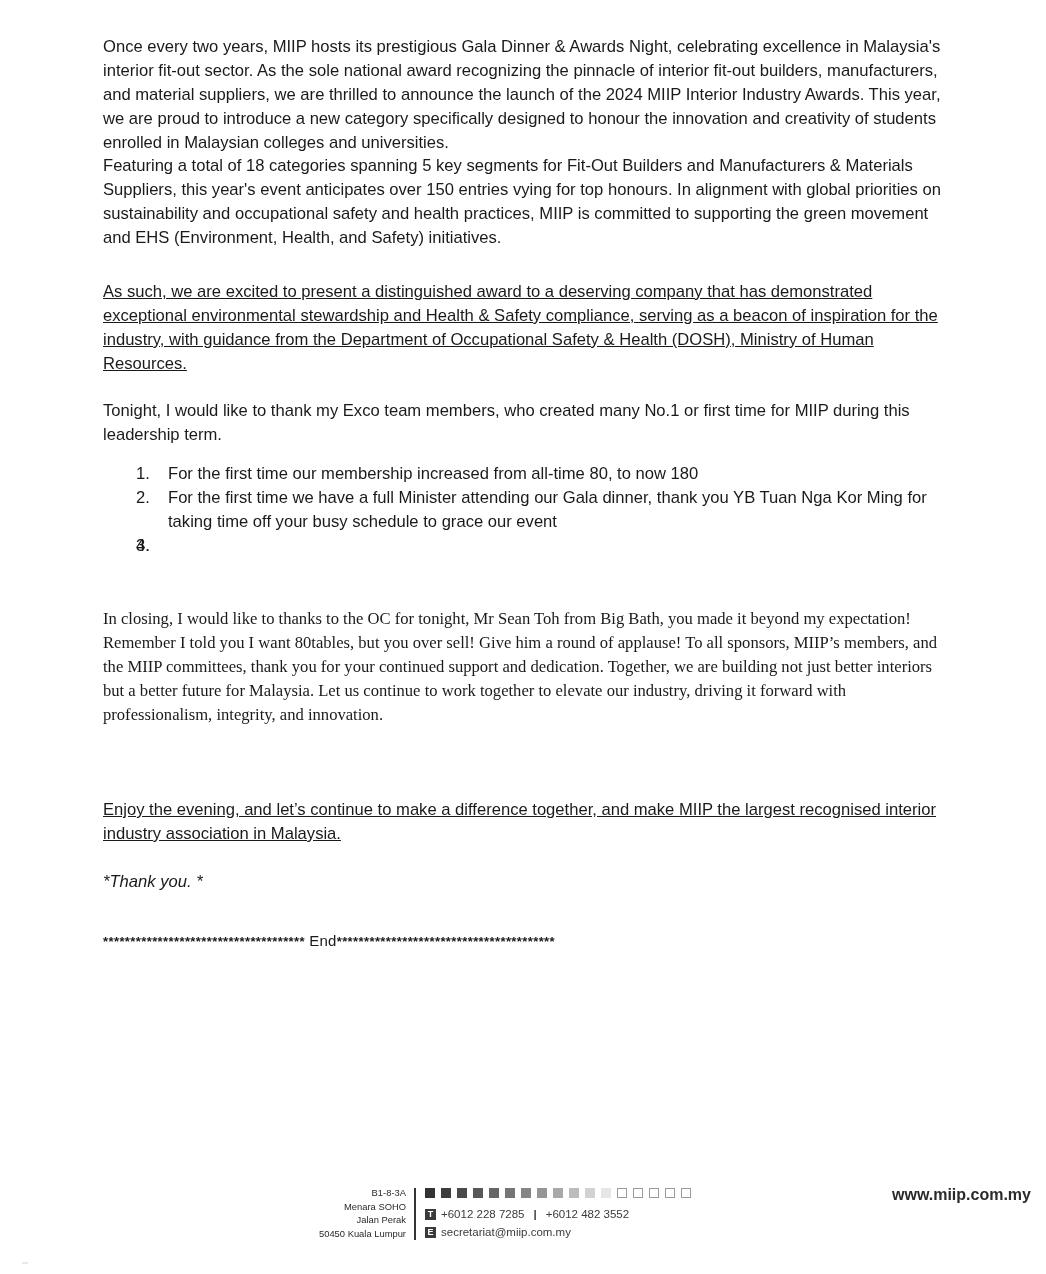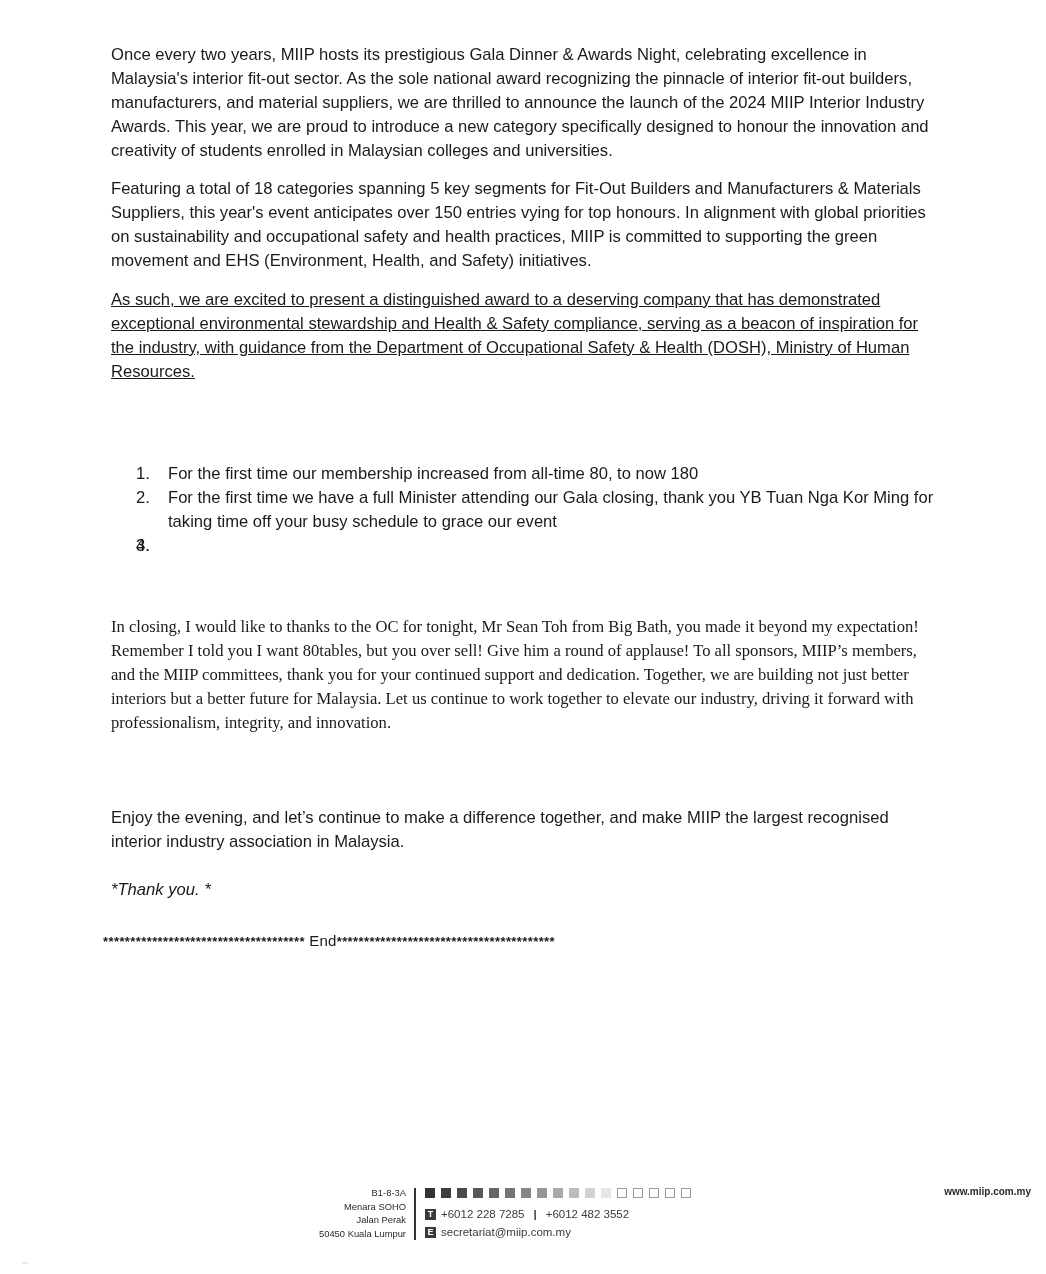--- a/index.html
+++ b/index.html
@@ -5,31 +5,31 @@
     html, body { margin: 0; padding: 0; background: #ffffff; }
     body {
       width: 1046px; height: 1274px; position: relative; overflow: hidden;
       font-family: "Liberation Sans", sans-serif; color: #1a1a1a;
     }
     .page { position: absolute; left: 0; top: 0; width: 1046px; height: 1274px; }
     .body-text {
       position: absolute; left: 103px; width: 840px;
       font-size: 16.6px; line-height: 24px; color: #1a1a1a;
     }
-    .body-text p { margin: 8px; }
+    .body-text p { margin: 0; }
     #p1 { top: 35px; }
-    #p2 { top: 169px; }
+    #p2 { top: 154px; }
     #p3 { top: 280px; text-decoration: underline; }
     #p4 { top: 399px; }
     #list { top: 462px; left: 103px; width: 840px; }
     #list ol { margin: 0; padding: 0; list-style: none; }
     #list li { position: relative; padding-left: 65px; }
     #list li .num { position: absolute; left: 33px; top: 0; }
     #p5 { top: 607px; font-family: Liberation Serif, serif; }
-    #p6 { top: 798px; }
+    #p6 { top: 798px; text-decoration: underline; }
     #p7 { top: 870px; font-style: italic; }
     #endline {
       position: absolute; top: 929px; left: 103px; width: 820px;
       font-size: 15px; line-height: 24px; color: #1a1a1a; white-space: nowrap; letter-spacing: 0.2px;
     }
     #endline .stars { font-size: 13px; letter-spacing: 0.4px; font-weight: bold; }
 
     
     .footer { position: absolute; top: 1186px; left: 12px; width: 1046px; height: 60px; }
     .addr {
@@ -40,51 +40,54 @@
     .blocks { position: absolute; left: 413px; top: 2px; height: 10px; display: flex; gap: 6px; }
     .blk { width: 10px; height: 10px; box-sizing: border-box; }
     .contacts { position: absolute; left: 413px; top: 19px; font-size: 11.5px; line-height: 18px; color: #3a3a3a; }
     .cline { display: flex; align-items: center; gap: 5px; height: 18px; }
     .badge {
       display: inline-block; width: 11px; height: 11px; background: #3a3a3a; color: #fff;
       font-size: 9px; line-height: 11px; text-align: center; font-weight: bold;
     }
     .sep { font-weight: bold; margin: 0 4px; }
     .website {
-      position: absolute; right: 27px; top: 0; font-size: 10px; font-weight: bold; color: #2a2a2a;
+      position: absolute; right: 27px; top: 0; font-size: 16px; font-weight: bold; color: #2a2a2a;
     }
     .tiny-mark { position: absolute; left: 22px; top: 1262px; width: 6px; height: 2px; background: #e8e8e8; }
   </style>
 </head>
 <body>
 
 <div class="page">
 
   <div class="body-text" id="p1">
     <p>Once every two years, MIIP hosts its prestigious Gala Dinner &amp; Awards Night, celebrating excellence in Malaysia's interior fit-out sector. As the sole national award recognizing the pinnacle of interior fit-out builders, manufacturers, and material suppliers, we are thrilled to announce the launch of the 2024 MIIP Interior Industry Awards. This year, we are proud to introduce a new category specifically designed to honour the innovation and creativity of students enrolled in Malaysian colleges and universities.</p>
   </div>
 
   <div class="body-text" id="p2">
     <p>Featuring a total of 18 categories spanning 5 key segments for Fit-Out Builders and Manufacturers &amp; Materials Suppliers, this year's event anticipates over 150 entries vying for top honours. In alignment with global priorities on sustainability and occupational safety and health practices, MIIP is committed to supporting the green movement and EHS (Environment, Health, and Safety) initiatives.</p>
   </div>
 
   <div class="body-text" id="p3">
     <p>As such, we are excited to present a distinguished award to a deserving company that has demonstrated exceptional environmental stewardship and Health &amp; Safety compliance, serving as a beacon of inspiration for the industry, with guidance from the Department of Occupational Safety &amp; Health (DOSH), Ministry of Human Resources.</p>
   </div>
 
+  <div class="body-text" id="p4">
+    <p>Tonight, I would like to thank my Exco team members, who created many No.1 or first time for MIIP during this leadership term.</p>
+  </div>
 
   <div class="body-text" id="list">
     <ol>
       <li>
         <span class="num">1.</span>
         <span>For the first time our membership increased from all-time 80, to now 180</span>
       </li>
       <li>
         <span class="num">2.</span>
-        <span>For the first time we have a full Minister attending our Gala closing, thank you YB Tuan Nga Kor Ming for taking time off your busy schedule to grace our event</span>
+        <span>For the first time we have a full Minister attending our Gala dinner, thank you YB Tuan Nga Kor Ming for taking time off your busy schedule to grace our event</span>
       </li>
       <li>
         <span class="num">3.</span>
       </li>
       <li>
         <span class="num">4.</span>
       </li>
     </ol>
   </div>
 

